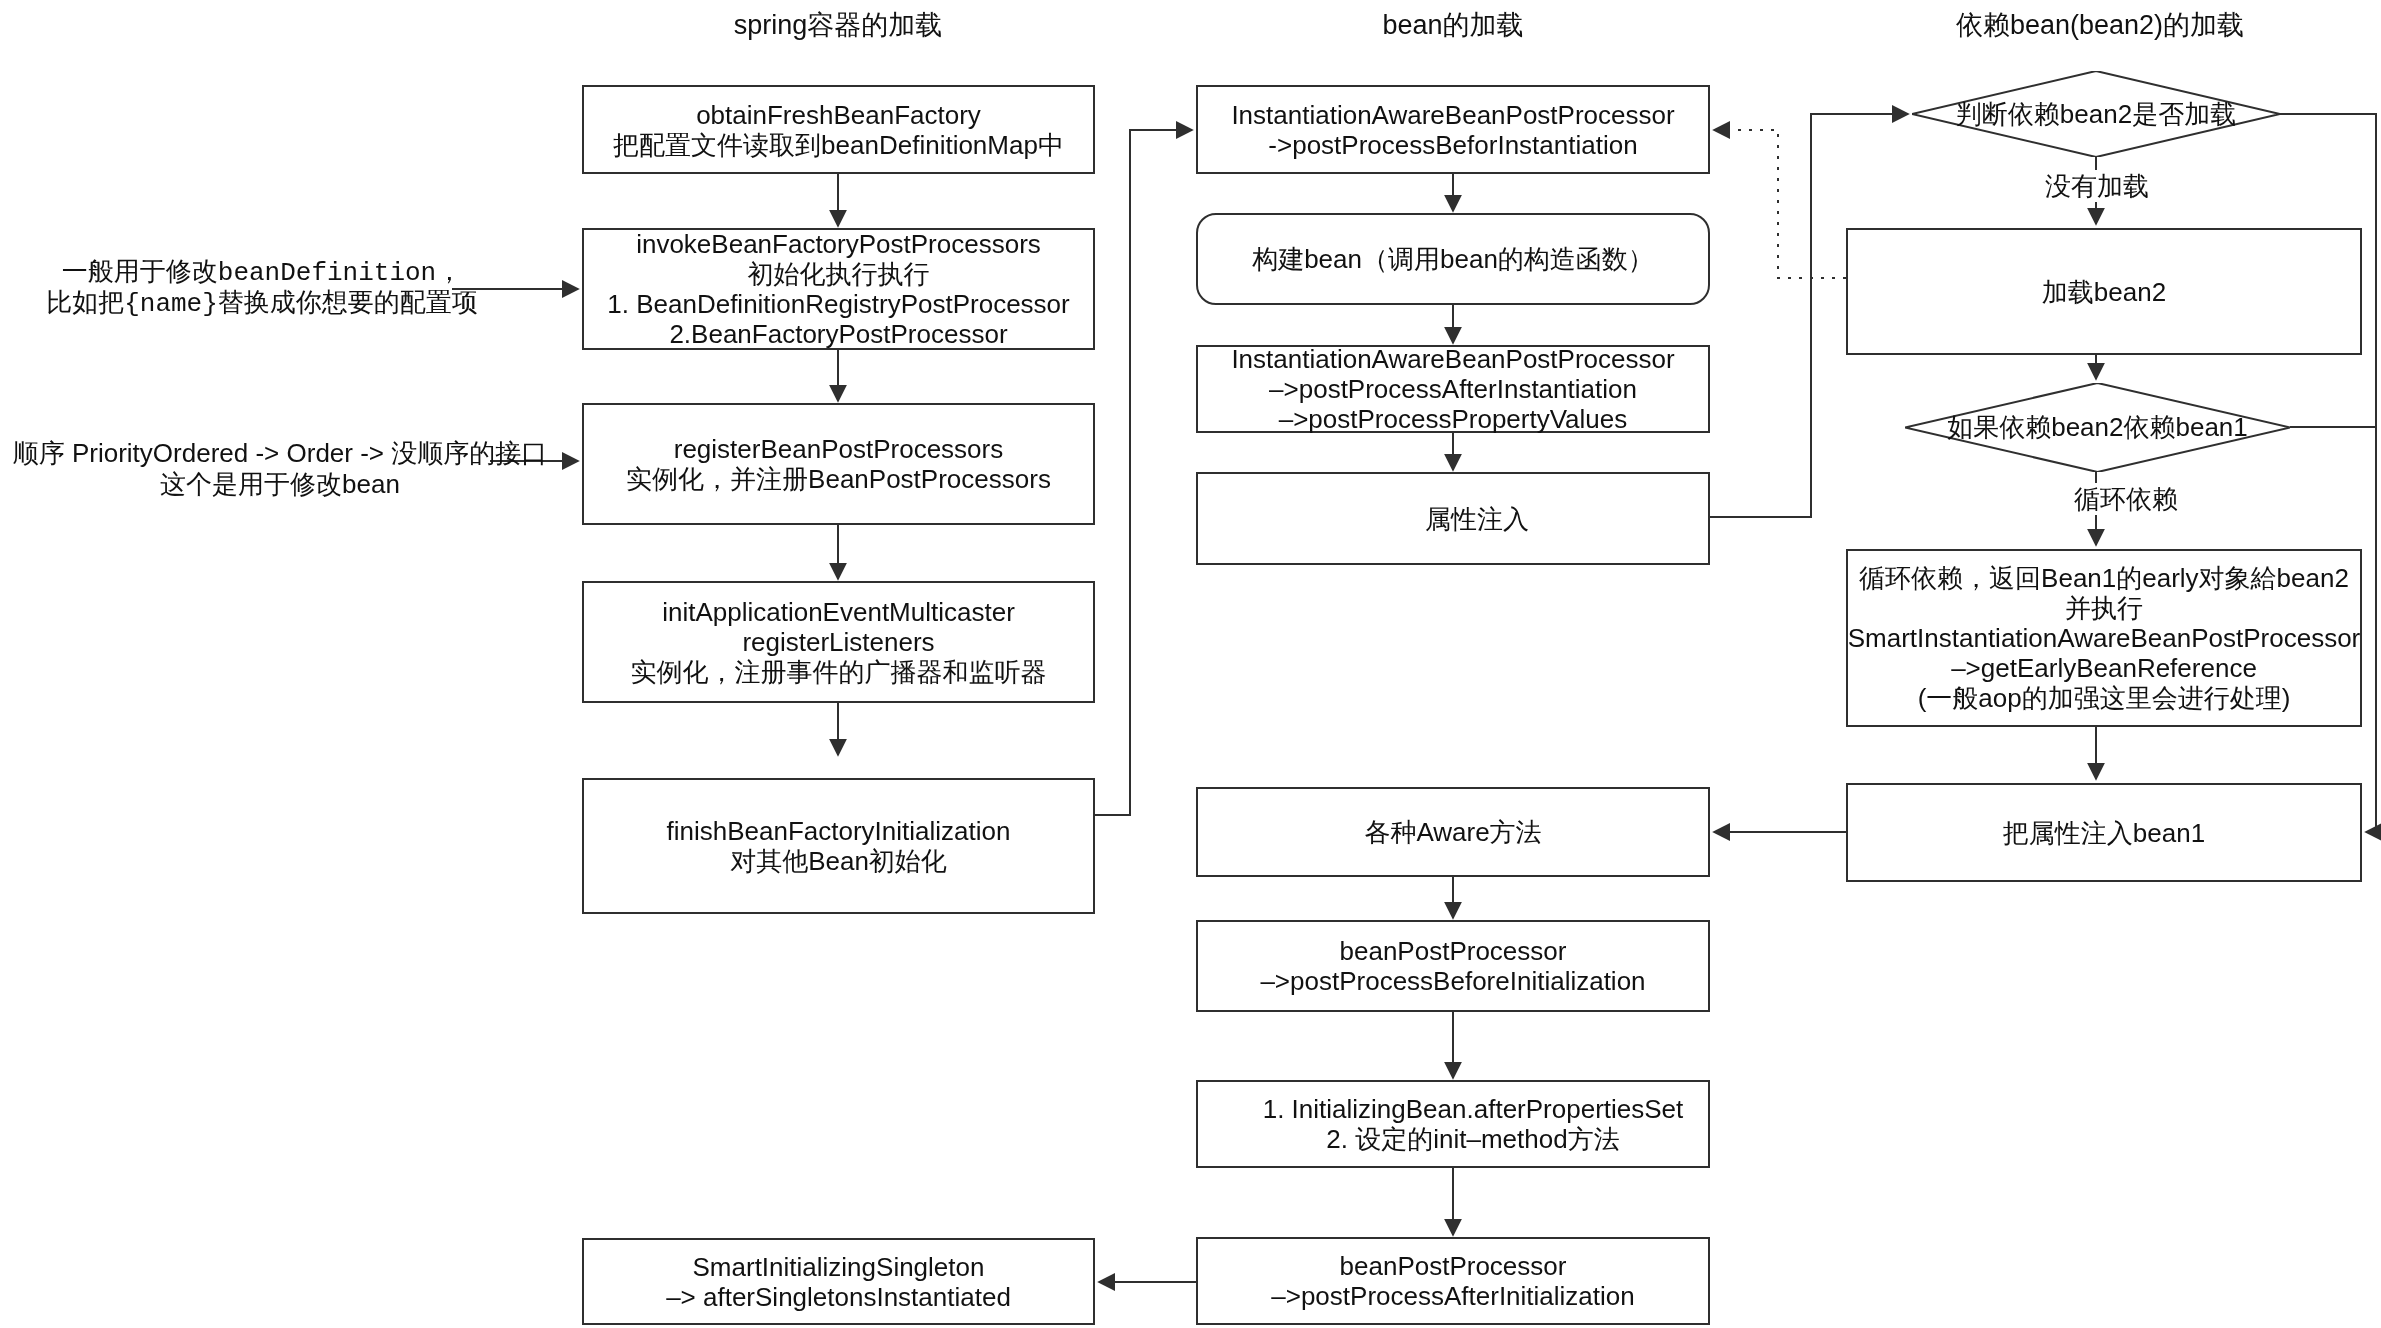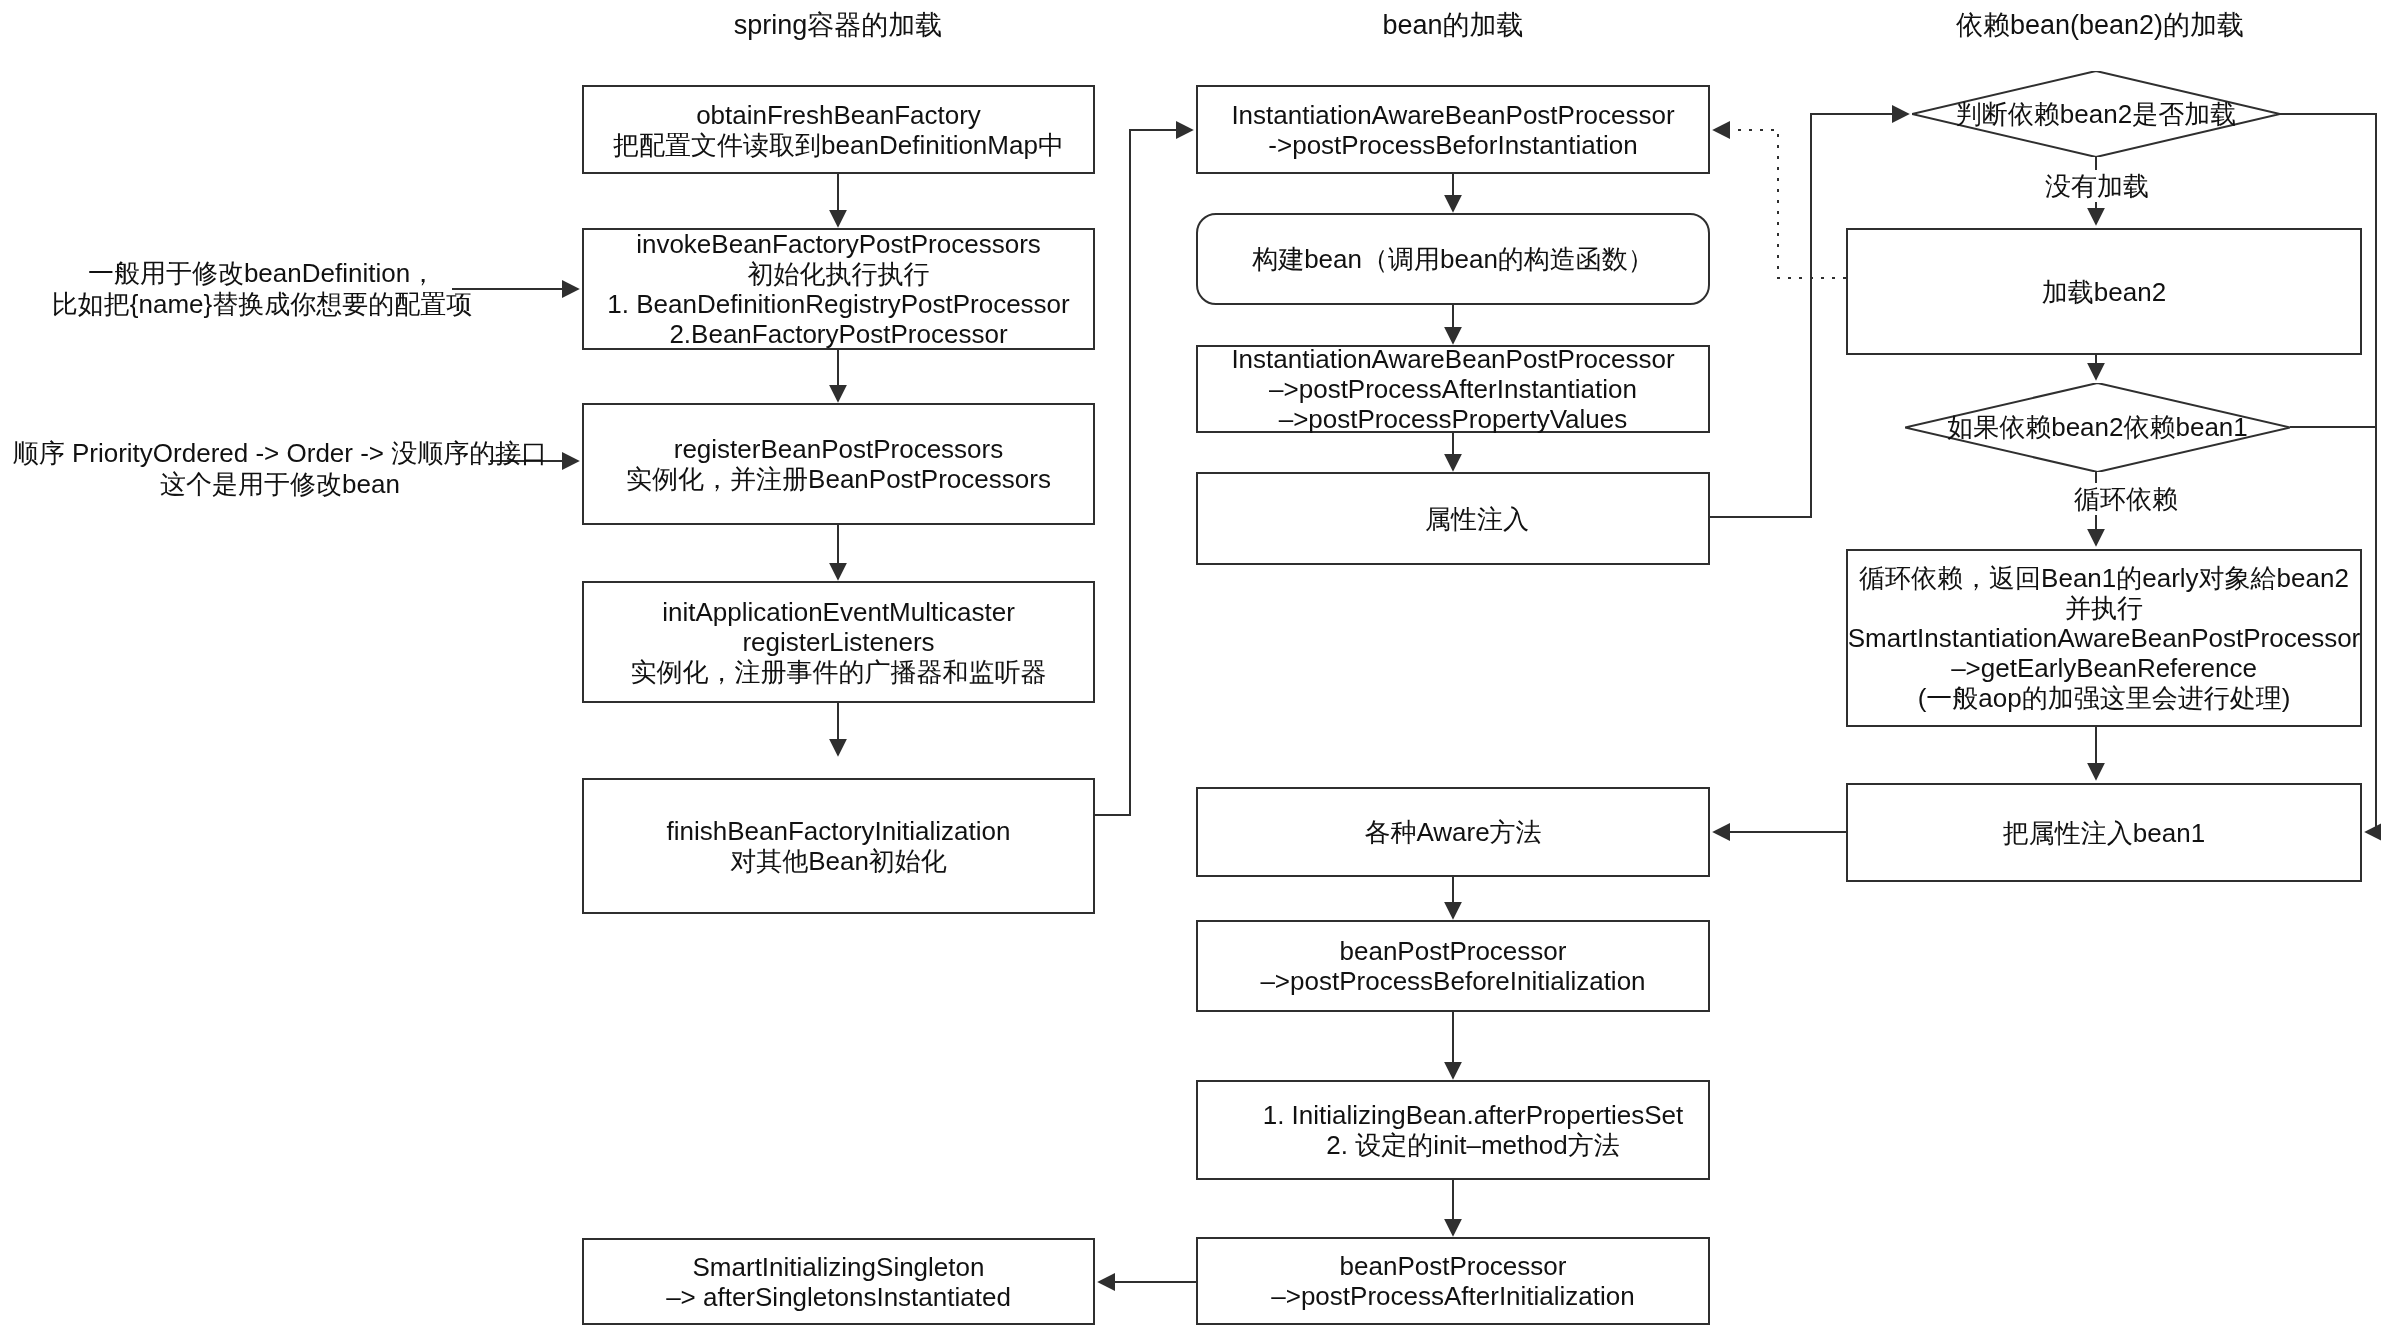--- a/index.html
+++ b/index.html
@@ -86,36 +86,36 @@
   <div class="box" style="left:582px; top:403px; width:513px; height:122px;">registerBeanPostProcessors
 实例化，并注册BeanPostProcessors</div>
   <div class="box" style="left:582px; top:581px; width:513px; height:122px;">initApplicationEventMulticaster
 registerListeners
 实例化，注册事件的广播器和监听器</div>
   <div class="box" style="left:582px; top:778px; width:513px; height:136px;">finishBeanFactoryInitialization
 对其他Bean初始化</div>
   <div class="box" style="left:582px; top:1238px; width:513px; height:87px;">SmartInitializingSingleton
 –&gt; afterSingletonsInstantiated</div>
 
-  <div class="note" style="left:262px; top:258px;">一般用于修改beanDefinition，
+  <div class="note" style="left:262px; top:258px;font-family:Liberation Mono, monospace;">一般用于修改beanDefinition，
 比如把{name}替换成你想要的配置项</div>
   <div class="note" style="left:280px; top:438px;">顺序 PriorityOrdered -&gt; Order -&gt; 没顺序的接口
 这个是用于修改bean</div>
 
   <div class="box" style="left:1196px; top:85px; width:514px; height:89px;">InstantiationAwareBeanPostProcessor
 -&gt;postProcessBeforInstantiation</div>
   <div class="box" style="left:1196px; top:213px; width:514px; height:92px;border-radius:20px;">构建bean（调用bean的构造函数）</div>
   <div class="box" style="left:1196px; top:345px; width:514px; height:88px;">InstantiationAwareBeanPostProcessor
 –&gt;postProcessAfterInstantiation
 –&gt;postProcessPropertyValues</div>
   <div class="box" style="left:1196px; top:472px; width:514px; height:93px;padding-left:48px;">属性注入</div>
   <div class="box" style="left:1196px; top:787px; width:514px; height:90px;">各种Aware方法</div>
   <div class="box" style="left:1196px; top:920px; width:514px; height:92px;">beanPostProcessor
 –&gt;postProcessBeforeInitialization</div>
-  <div class="box" style="left:1196px; top:1080px; width:514px; height:100px;padding-left:40px;">1. InitializingBean.afterPropertiesSet
+  <div class="box" style="left:1196px; top:1080px; width:514px; height:88px;padding-left:40px;">1. InitializingBean.afterPropertiesSet
 2. 设定的init–method方法</div>
   <div class="box" style="left:1196px; top:1237px; width:514px; height:88px;">beanPostProcessor
 –&gt;postProcessAfterInitialization</div>
 
   <div class="diamond" style="left:1912px; top:71px; width:368px; height:86px;">
     <svg viewBox="0 0 100 100" preserveAspectRatio="none">
       <polygon points="50,0 100,50 50,100 0,50" vector-effect="non-scaling-stroke"></polygon>
     </svg>
     <span>判断依赖bean2是否加载</span>
   </div>

